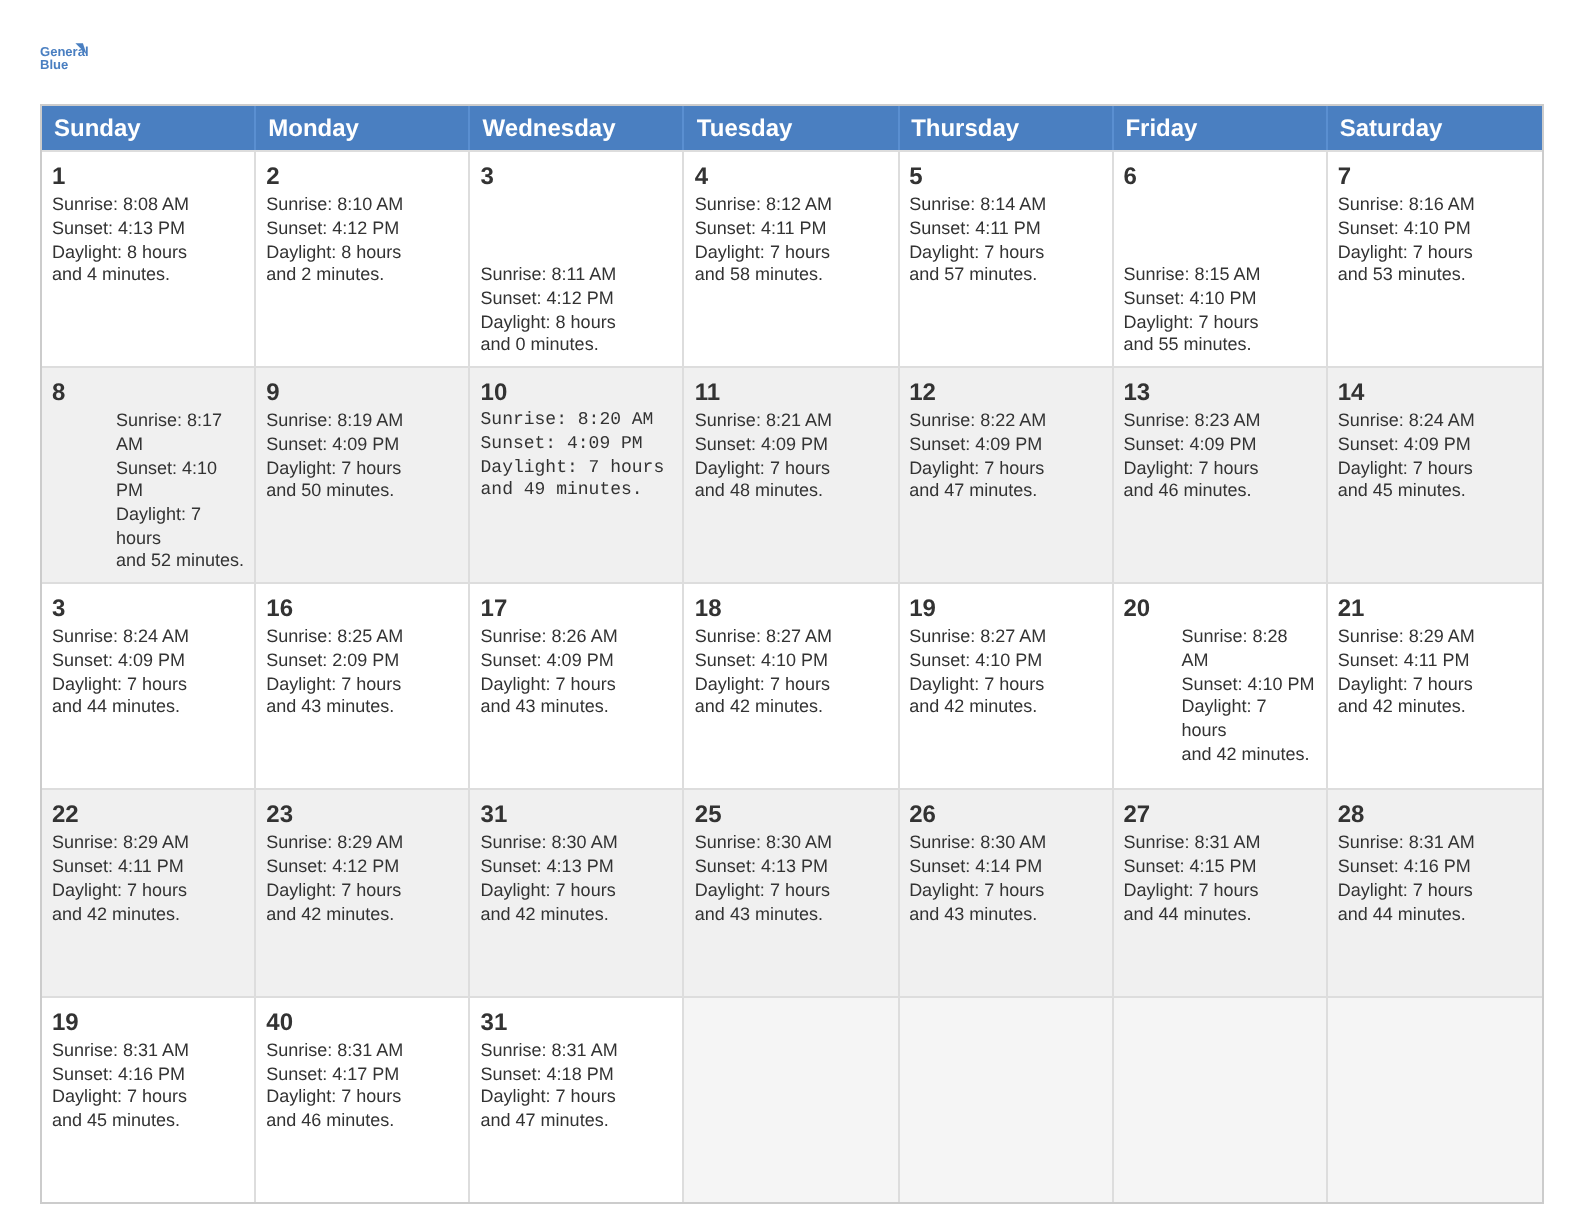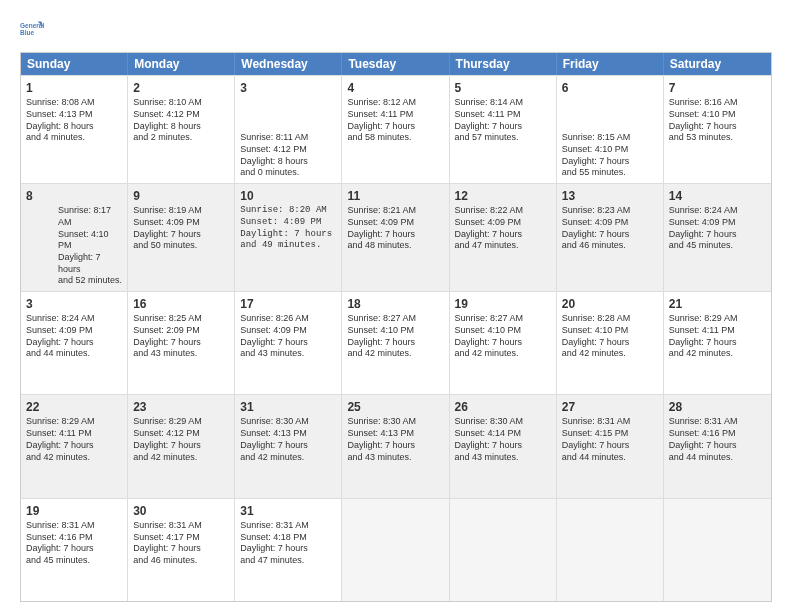--- a/index.html
+++ b/index.html
@@ -261,21 +261,21 @@
           </div>
           <div class="cal-cell">
             <span class="day-num">19</span>
             <div class="cell-text" style="white-space: pre-line;">Sunrise: 8:27 AM
 Sunset: 4:10 PM
 Daylight: 7 hours
 and 42 minutes.</div>
           </div>
           <div class="cal-cell">
             <span class="day-num">20</span>
-            <div class="cell-text" style="white-space: pre-line;">Sunrise: 8:28 AM
+            <div class="cell-text" style="white-space: pre-line; margin-left: 29px;">Sunrise: 8:28 AM
 Sunset: 4:10 PM
 Daylight: 7 hours
 and 42 minutes.</div>
           </div>
           <div class="cal-cell">
             <span class="day-num">21</span>
             <div class="cell-text" style="white-space: pre-line;">Sunrise: 8:29 AM
 Sunset: 4:11 PM
 Daylight: 7 hours
 and 42 minutes.</div>
@@ -334,21 +334,21 @@
         </div>
         <div class="cal-row">
           <div class="cal-cell">
             <span class="day-num">19</span>
             <div class="cell-text" style="white-space: pre-line;">Sunrise: 8:31 AM
 Sunset: 4:16 PM
 Daylight: 7 hours
 and 45 minutes.</div>
           </div>
           <div class="cal-cell">
-            <span class="day-num">30</span>
+            <span class="day-num">40</span>
             <div class="cell-text" style="white-space: pre-line;">Sunrise: 8:31 AM
 Sunset: 4:17 PM
 Daylight: 7 hours
 and 46 minutes.</div>
           </div>
           <div class="cal-cell">
             <span class="day-num">31</span>
             <div class="cell-text" style="white-space: pre-line;">Sunrise: 8:31 AM
 Sunset: 4:18 PM
 Daylight: 7 hours

